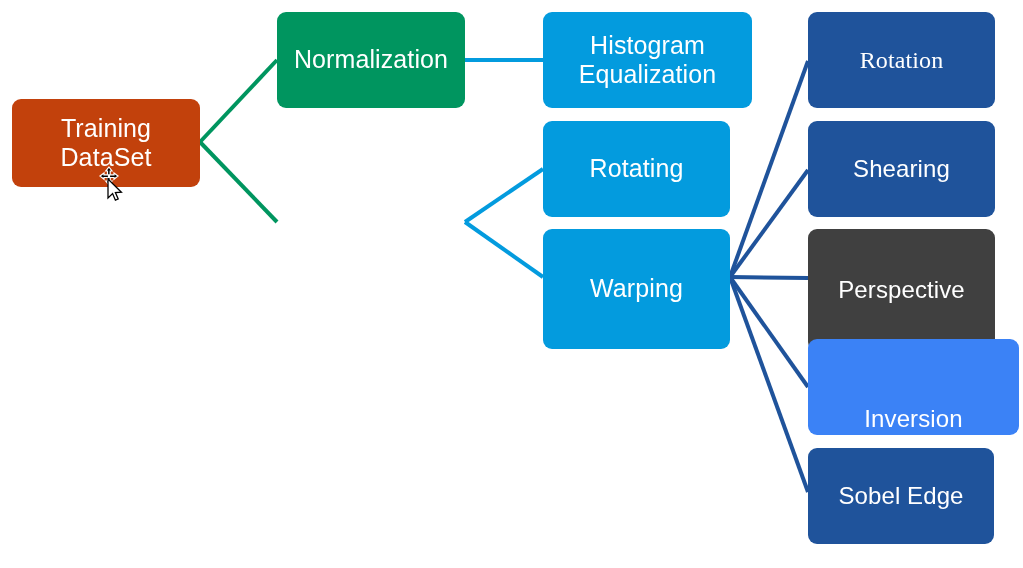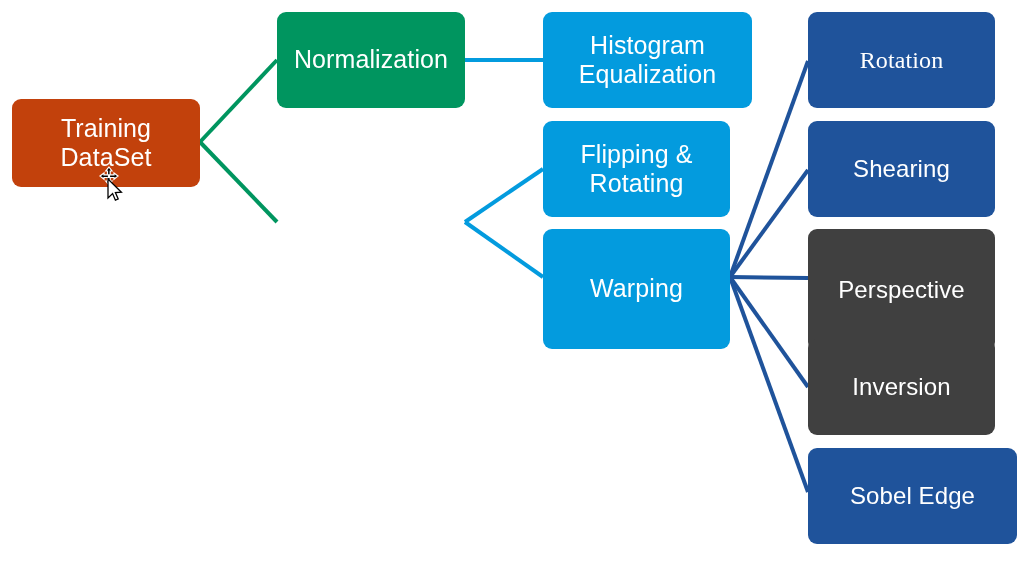--- a/index.html
+++ b/index.html
@@ -84,21 +84,20 @@
 
   <div class="node n-blue" style="left: 543px; top: 12px; width: 209px; height: 96px; background: rgb(3, 155, 222);">
     <div>
       <span>Histogram</span>
       <span>Equalization</span>
     </div>
   </div>
 
   <div class="node n-blue" style="left: 543px; top: 121px; width: 187px; height: 96px; background: rgb(3, 155, 222);">
     <div>
-      <span>Flipping &amp;</span>
       <span>Rotating</span>
     </div>
   </div>
 
   <div class="node n-blue" style="left: 543px; top: 229px; width: 187px; height: 120px; background: rgb(3, 155, 222);">
     <div>
       <span>Warping</span>
     </div>
   </div>
 
@@ -113,27 +112,27 @@
       <span>Shearing</span>
     </div>
   </div>
 
   <div class="node n-navy" style="left: 808px; top: 229px; width: 187px; height: 122px; background: #404040;">
     <div>
       <span>Perspective</span>
     </div>
   </div>
 
-  <div class="node n-navy" style="left: 808px; top: 339px; width: 187px; height: 96px; background: #404040;">
+  <div class="node n-navy" style="left: 808px; top: 339px; width: 211px; height: 96px; background: #3b82f6; align-items: flex-end;">
     <div>
       <span>Inversion</span>
     </div>
   </div>
 
-  <div class="node n-navy" style="left: 808px; top: 448px; width: 209px; height: 96px; background: rgb(31, 83, 155);">
+  <div class="node n-navy" style="left: 808px; top: 448px; width: 186px; height: 96px; background: rgb(31, 83, 155);">
     <div>
       <span>Sobel Edge</span>
     </div>
   </div>
 
   <svg id="cursor" width="34" height="36" viewBox="0 0 34 36" style="left: 96px; top: 166px;">
     <g fill="#000000" stroke="#ffffff" stroke-width="1.2">
       <path d="M13 1 L16 5 L14.2 5 L14.2 9.5 L11.5 9.5 L11.5 5 L9.8 5 Z"></path>
       <path d="M13 19 L16 15 L14.2 15 L14.2 10.5 L11.5 10.5 L11.5 15 L9.8 15 Z"></path>
       <path d="M4 10 L8 7 L8 8.8 L12.5 8.8 L12.5 11.5 L8 11.5 L8 13.3 Z"></path>

